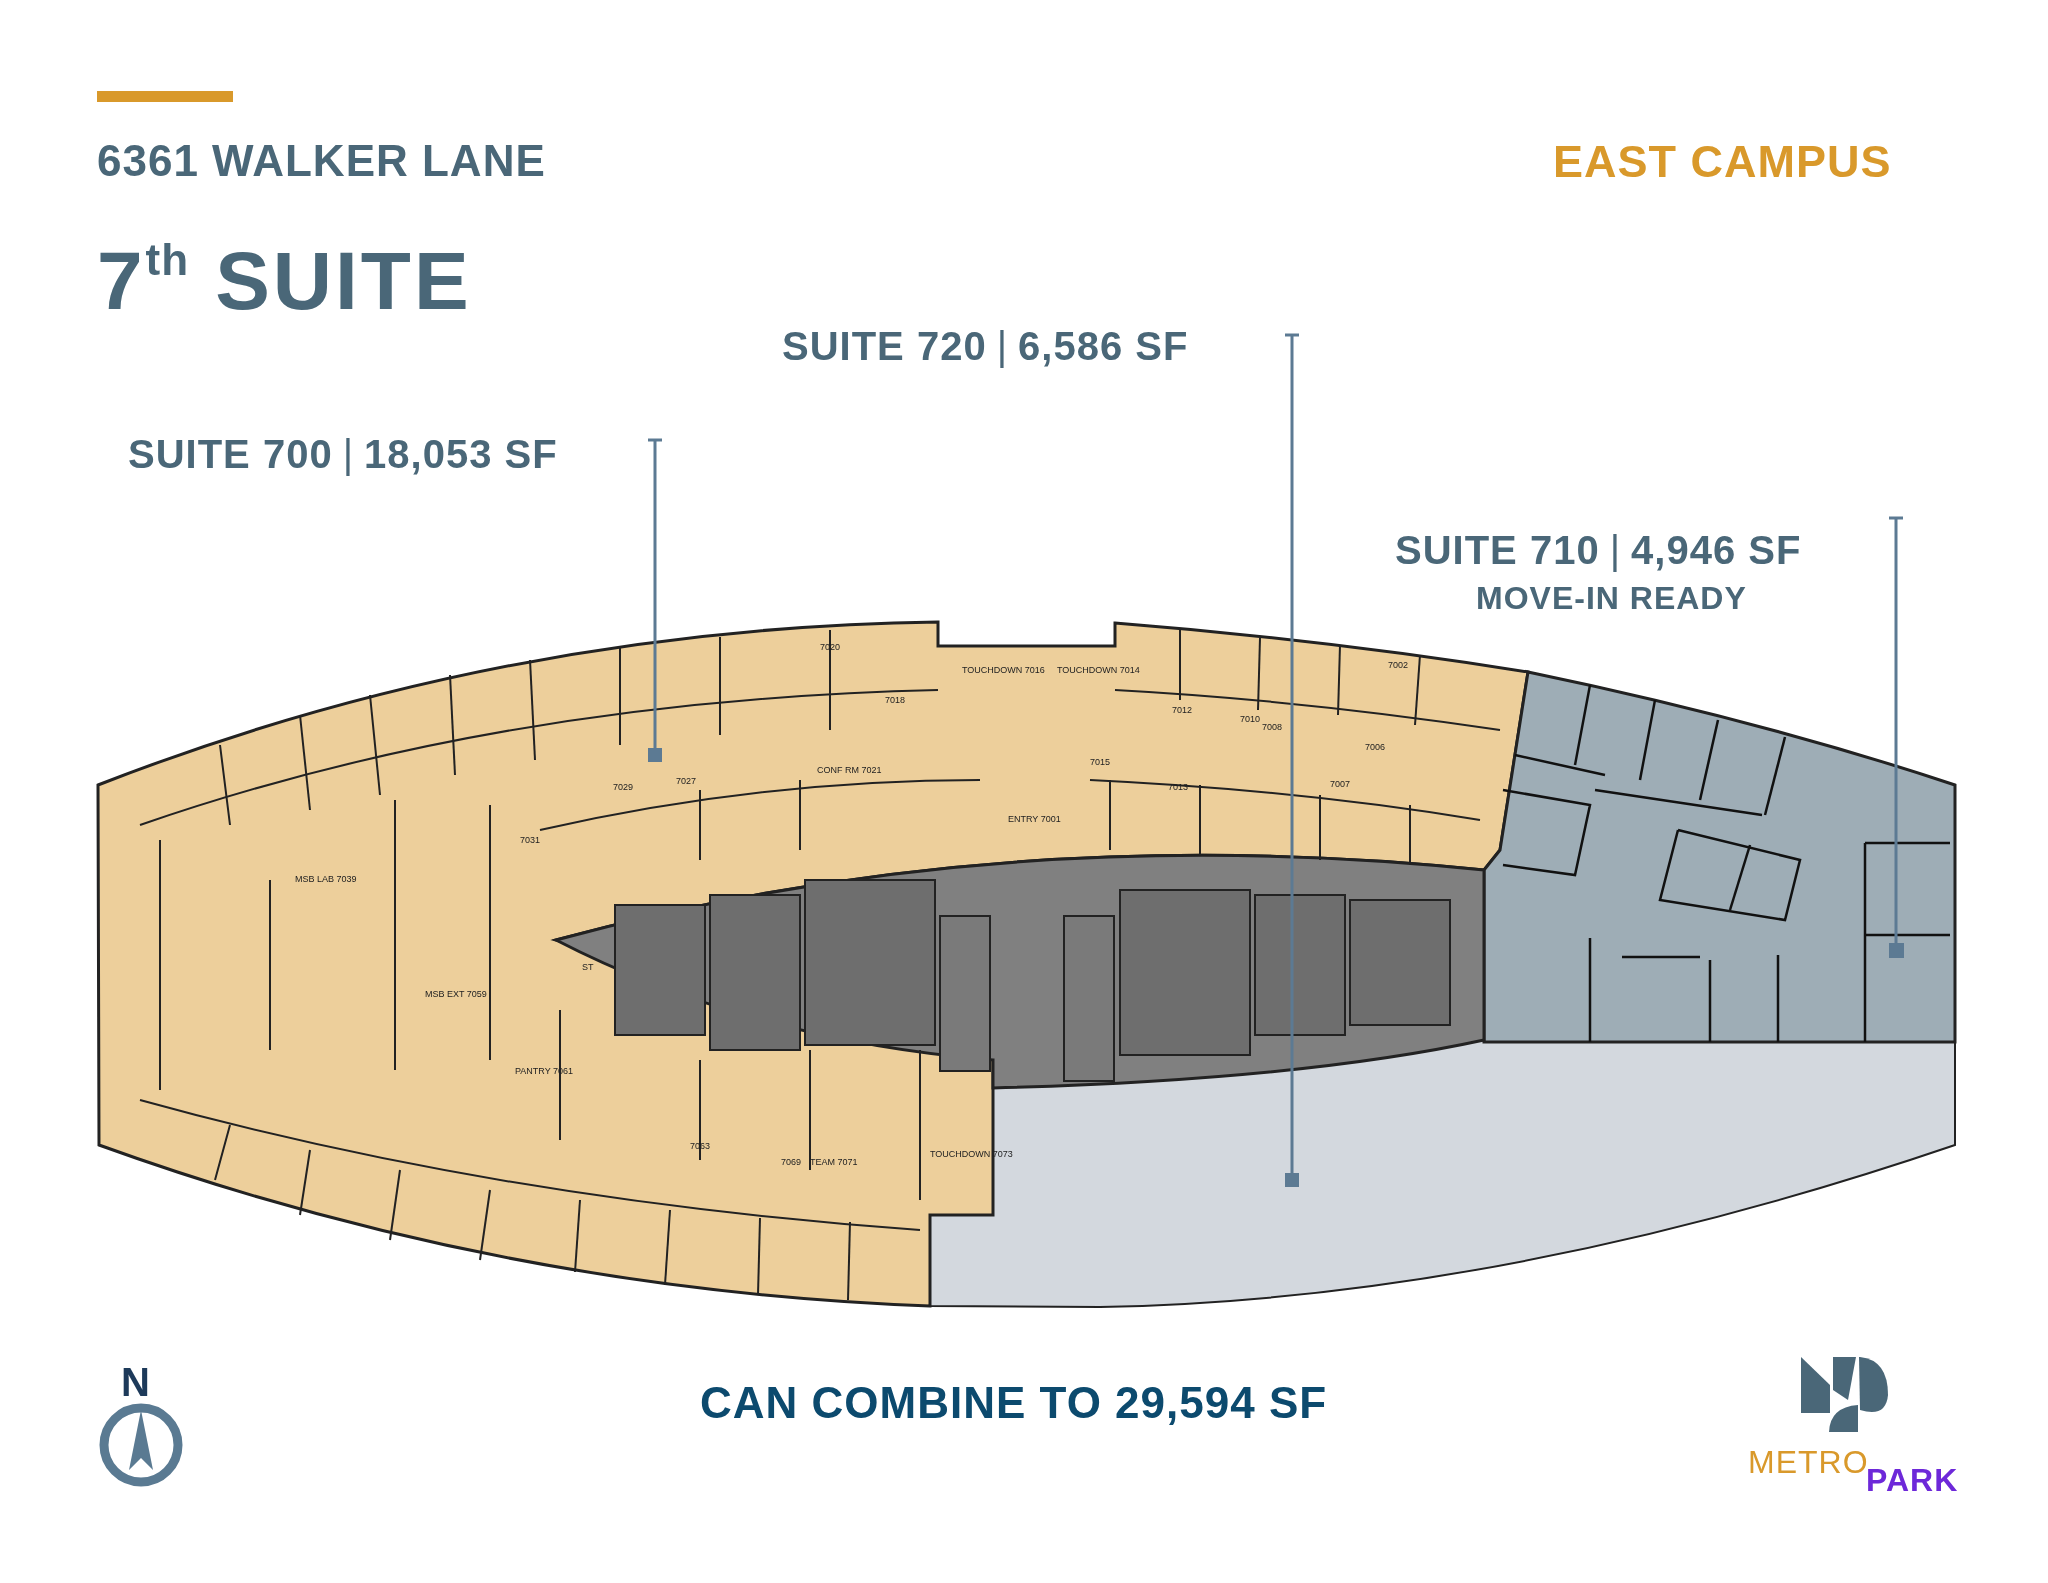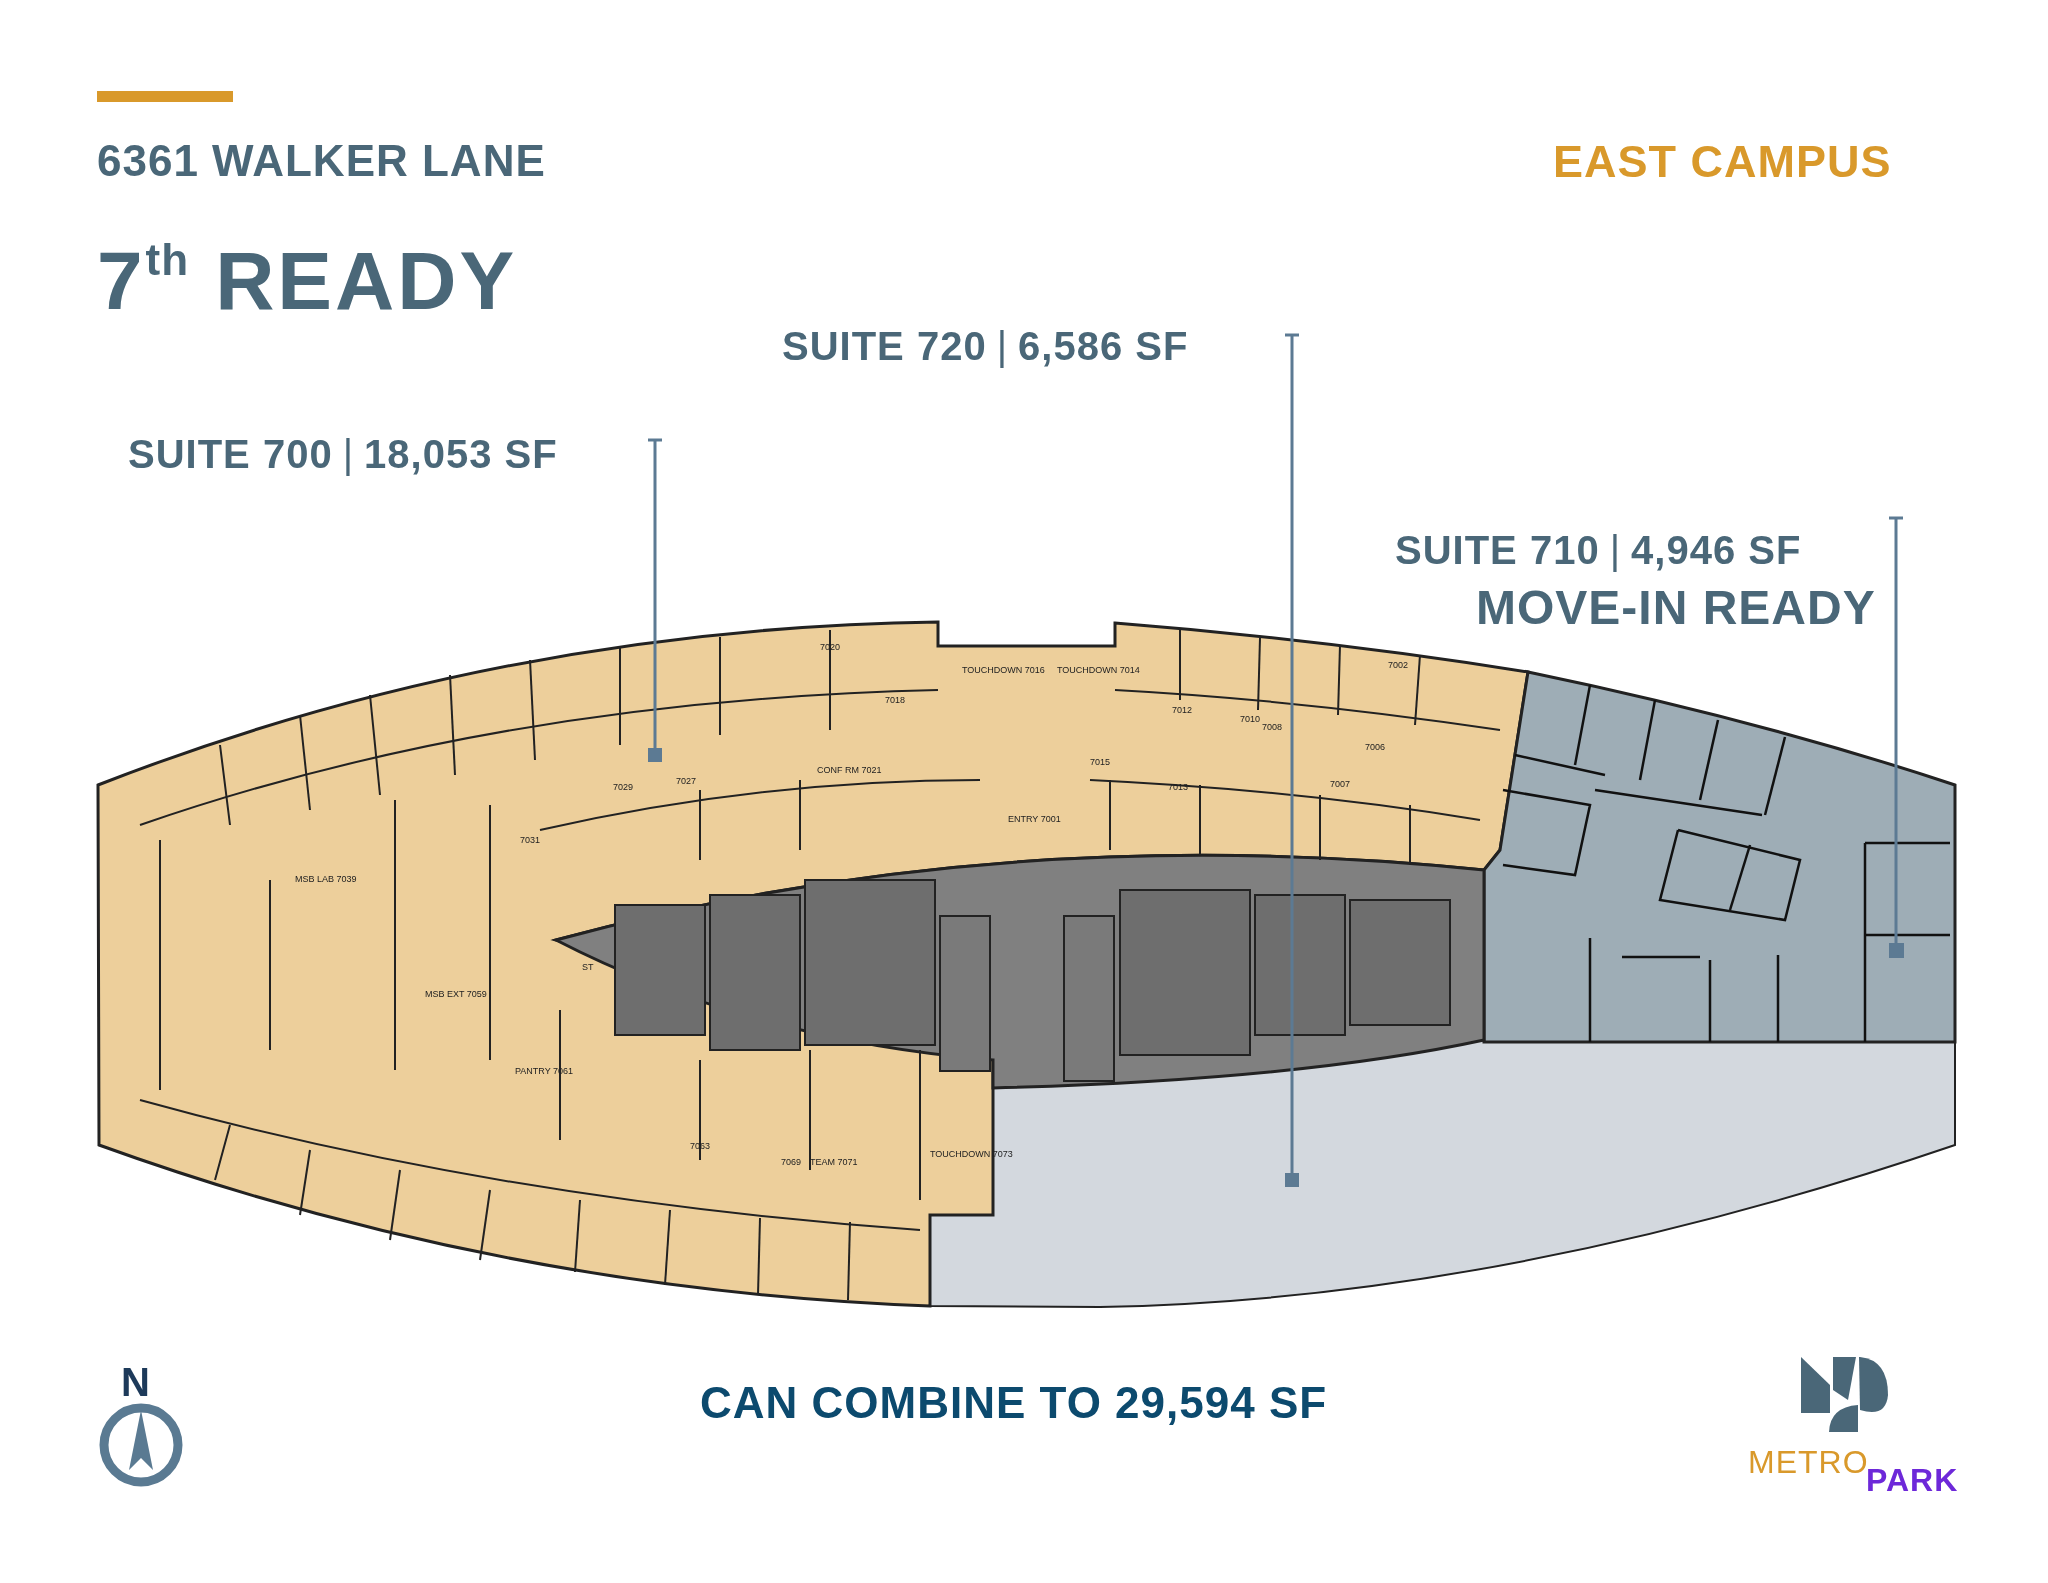--- a/index.html
+++ b/index.html
@@ -7,36 +7,36 @@
          font-family: "Liberation Sans", "DejaVu Sans", sans-serif; }
   .abs { position: absolute; }
   .accent-bar { left: 97px; top: 91px; width: 136px; height: 11px; background: #d9992b; }
   .address { left: 97px; top: 136px; font-size: 44px; font-weight: 700; color: #4a6778; letter-spacing: 1px; white-space: nowrap; }
   .floor-title { left: 97px; top: 240px; font-size: 82px; font-weight: 700; color: #4a6778; letter-spacing: 3px; white-space: nowrap; line-height: 1; }
   .floor-title sup { font-size: 44px; vertical-align: top; position: relative; top: -2px; letter-spacing: 1px; }
   .floor-title .floor-word { margin-left: 26px; }
   .campus { left: 1553px; top: 136px; font-size: 45px; font-weight: 700; color: #d9992b; letter-spacing: 1px; white-space: nowrap; }
   .suite-label { font-size: 40px; font-weight: 700; color: #4a6778; letter-spacing: 1px; white-space: nowrap; }
   .suite-label .sep { font-weight: 400; margin: 0 10px; }
-  .move-in { left: 1476px; top: 580px; font-size: 48px; font-weight: 700; color: #4a6778; letter-spacing: 1px; white-space: nowrap; width: 388px; text-align: center; }
+  .move-in { left: 1476px; top: 580px; font-size: 32px; font-weight: 700; color: #4a6778; letter-spacing: 1px; white-space: nowrap; width: 388px; text-align: left; }
   .move-in .hl { position: absolute; left: 0; right: 0; top: 25px; height: 17px; background: #f7c51b; z-index: -1; }
   .combine { left: 700px; top: 1378px; font-size: 44px; font-weight: 700; color: #0c4a6e; letter-spacing: 1px; white-space: nowrap; }
   .compass-n { left: 121px; top: 1360px; font-size: 40px; font-weight: 700; color: #1d3a5a; }
   .logo-metro { left: 1748px; top: 1444px; font-size: 32px; color: #d9992b; letter-spacing: 1px; }
   .logo-park { left: 1866px; top: 1462px; font-size: 32px; font-weight: 700; color: #6d28d9; letter-spacing: 1px; }
   svg.plan { position: absolute; left: 0; top: 0; }
   .room-label { font-family: "Liberation Sans", sans-serif; font-size: 9px; fill: #222; }
 </style>
 </head>
 <body>
 
 <div class="abs accent-bar"></div>
 <div class="abs address">6361 WALKER LANE</div>
 <div class="abs floor-title">
-  <span>7</span><sup>th</sup><span class="floor-word">READY</span>
+  <span>7</span><sup>th</sup><span class="floor-word">SUITE</span>
 </div>
 <div class="abs campus">EAST CAMPUS</div>
 
 <div class="abs suite-label" style="left:128px; top:432px;">
   <span>SUITE 700</span><span class="sep">|</span><span>18,053 SF</span>
 </div>
 <div class="abs suite-label" style="left:782px; top:324px;">
   <span>SUITE 720</span><span class="sep">|</span><span>6,586 SF</span>
 </div>
 <div class="abs suite-label" style="left:1395px; top:512px;margin-top:16px;">

